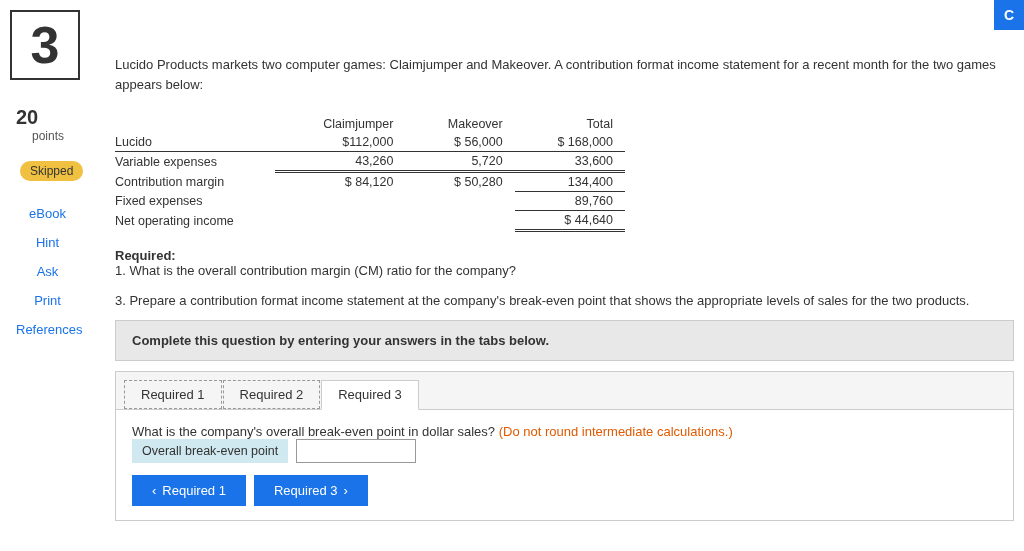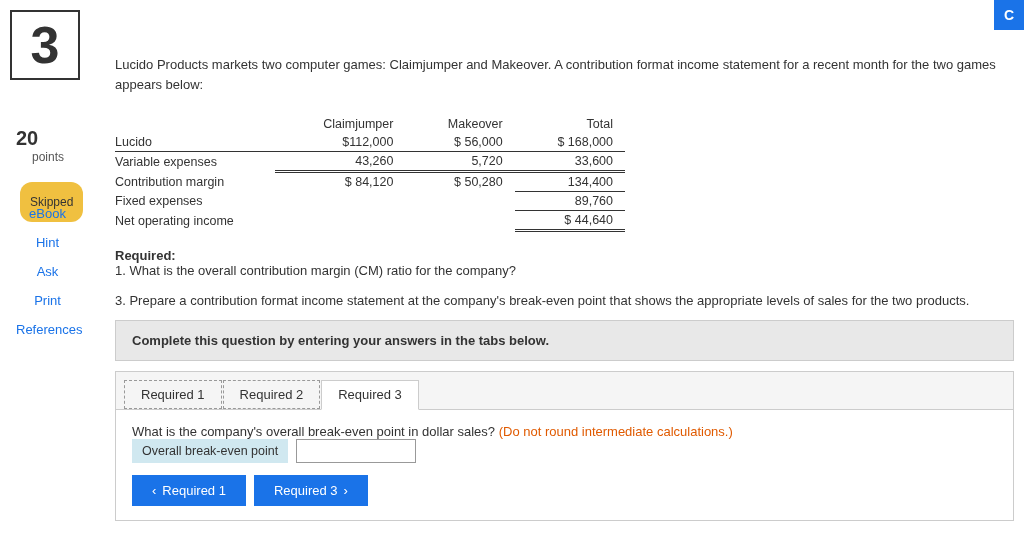--- a/index.html
+++ b/index.html
@@ -5,25 +5,25 @@
     * { box-sizing: border-box; margin: 0; padding: 0; }
     body { font-family: Arial, sans-serif; font-size: 13px; background: #fff; color: #333; width: 1024px; height: 551px; overflow: hidden; }
 
     .top-bar { position: absolute; top: 0; right: 0; width: 30px; height: 30px; background: #1a73e8; display: flex; align-items: center; justify-content: center; }
     .top-bar-icon { color: #fff; font-size: 14px; font-weight: bold; }
 
     .question-number { position: absolute; top: 10px; left: 10px; font-size: 52px; font-weight: bold; border: 2px solid #333; width: 70px; height: 70px; display: flex; align-items: center; justify-content: center; }
 
     .question-text { position: absolute; top: 55px; left: 115px; right: 8px; font-size: 13px; line-height: 1.5; }
 
-    .left-sidebar { position: absolute; top: 119px; left: 0; width: 100px; }
+    .left-sidebar { position: absolute; top: 98px; left: 0; width: 100px; }
     .points-label { padding: 8px 16px; font-size: 13px; }
     .points-num { font-size: 20px; font-weight: bold; color: #333; }
     .points-text { font-size: 12px; color: #555; padding-left: 16px; }
-    .skipped-badge { margin: 6px 10px; background: #f0c040; color: #333; border-radius: 12px; padding: 13px 10px; font-size: 12px; display: inline-block; }
+    .skipped-badge { margin: 6px 10px; background: #f0c040; color: #333; border-radius: 12px; padding: 3px 10px; font-size: 12px; display: inline-block; }
 
     .nav-links { position: absolute; top: 200px; left: 0; width: 95px; display: flex; flex-direction: column; gap: 2px; }
     .nav-link { padding: 6px 16px; color: #1a73e8; cursor: pointer; font-size: 13px; text-align: center; }
 
     .main-content { position: absolute; top: 115px; left: 115px; right: 10px; bottom: 0; }
 
     .income-table { width: 510px; border-collapse: collapse; margin-bottom: 16px; font-size: 12.5px; }
     .income-table th { text-align: right; padding: 2px 12px; font-weight: normal; }
     .income-table td { padding: 2px 12px; }
     .income-table td:first-child { text-align: left; padding-left: 0; }

